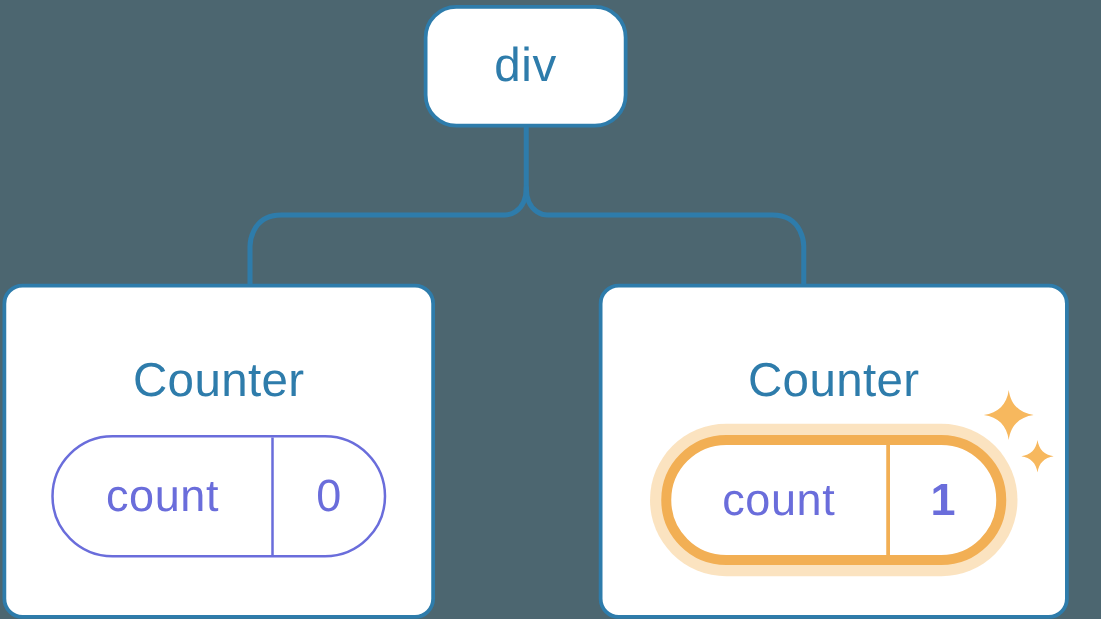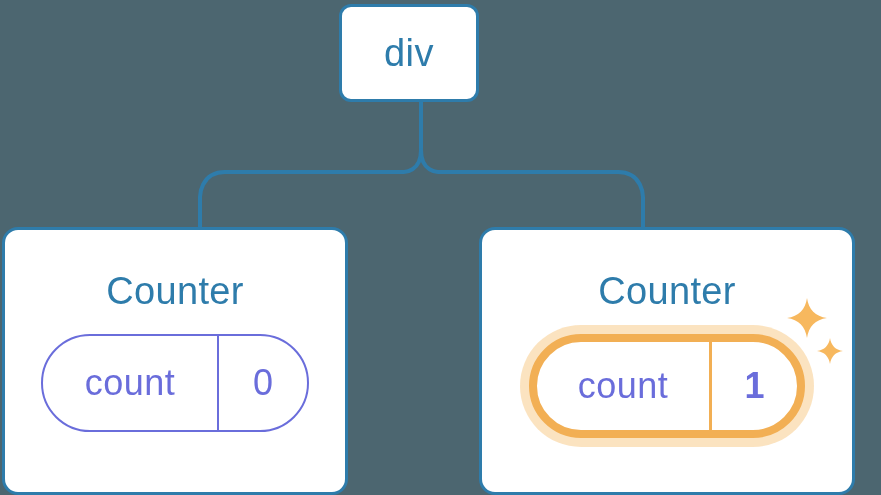--- a/index.html
+++ b/index.html
@@ -41,36 +41,36 @@
     box-sizing: border-box;
     display: flex;
     flex-direction: column;
     align-items: center;
   }
 
   
   #node-root {
     left: 339px;
     top: 4px;
-    width: 140px;
+    width: 163px;
     height: 98px;
-    border-radius: 12px;
+    border-radius: 26px;
     justify-content: center;
   }
   .root-label {
     color: #2E7CAB;
     font-size: 38px;
     line-height: 1;
     letter-spacing: 0.5px;
   }
 
   
   .counter-card {
     border-radius: 16px;
-    padding-top: 42px;
+    padding-top: 56px;
   }
   #node-counter-left {
     left: 2px;
     top: 227px;
     width: 346px;
     height: 268px;
   }
   #node-counter-right {
     left: 479px;
     top: 227px;

